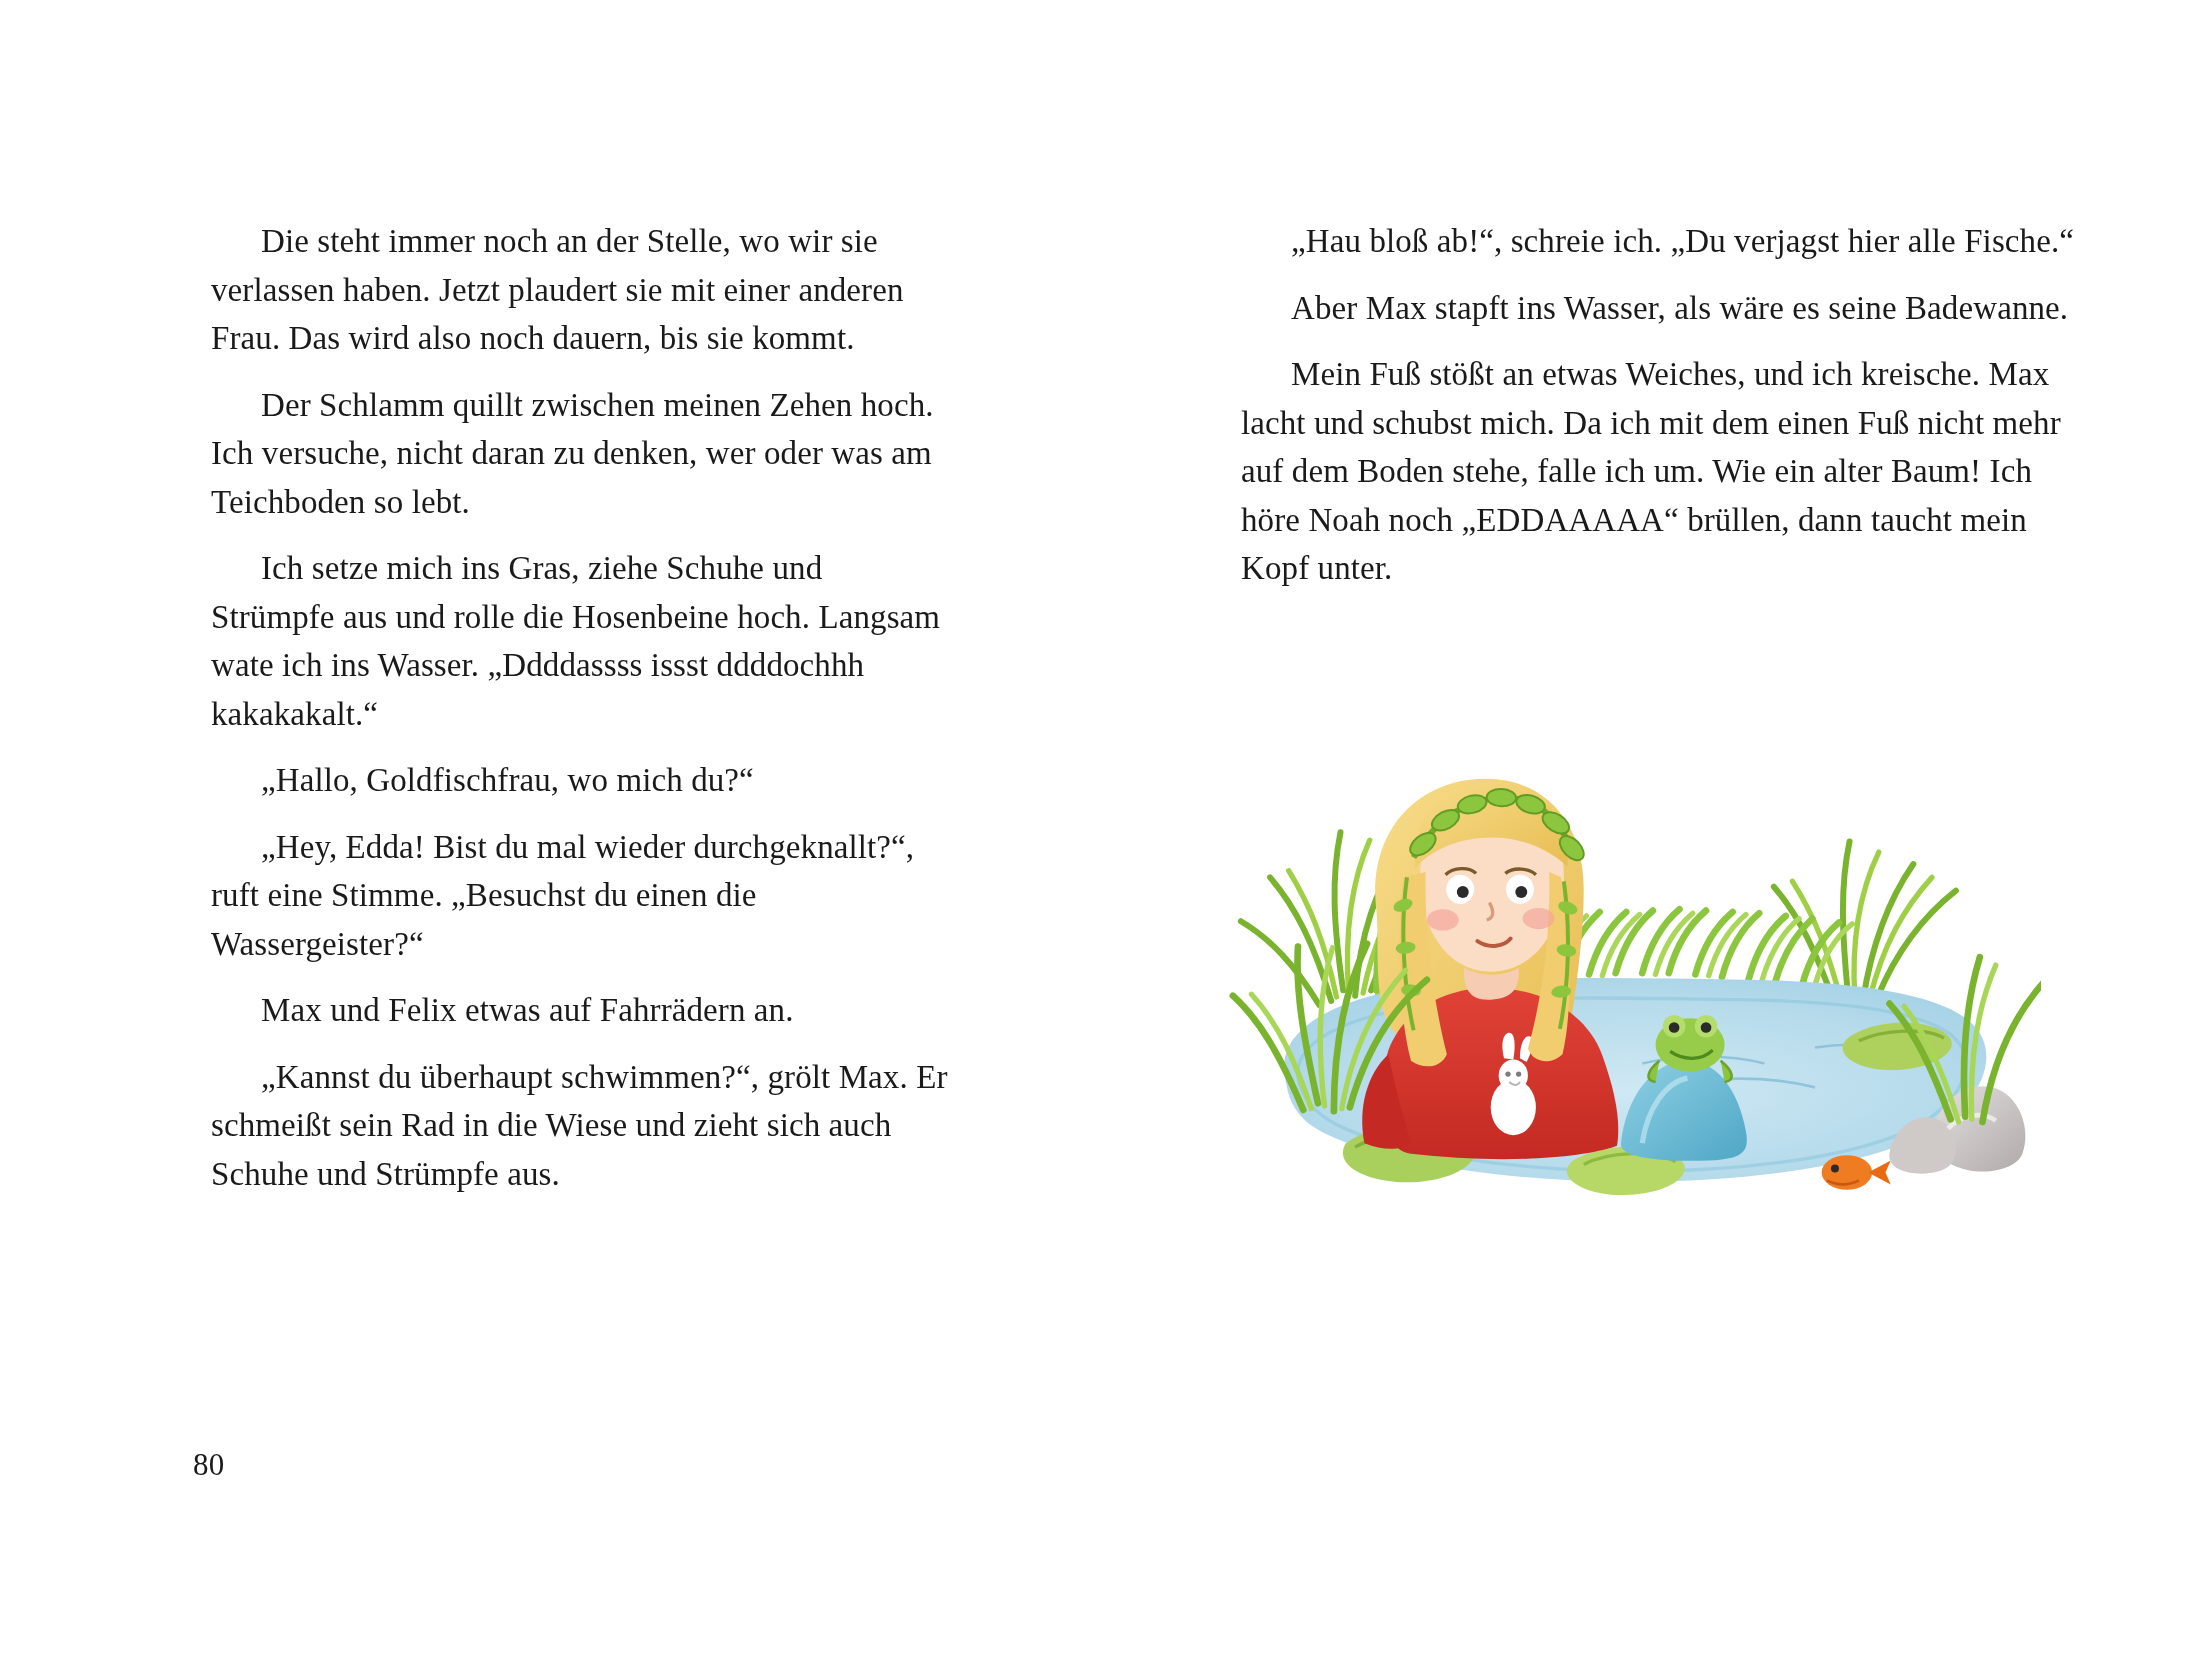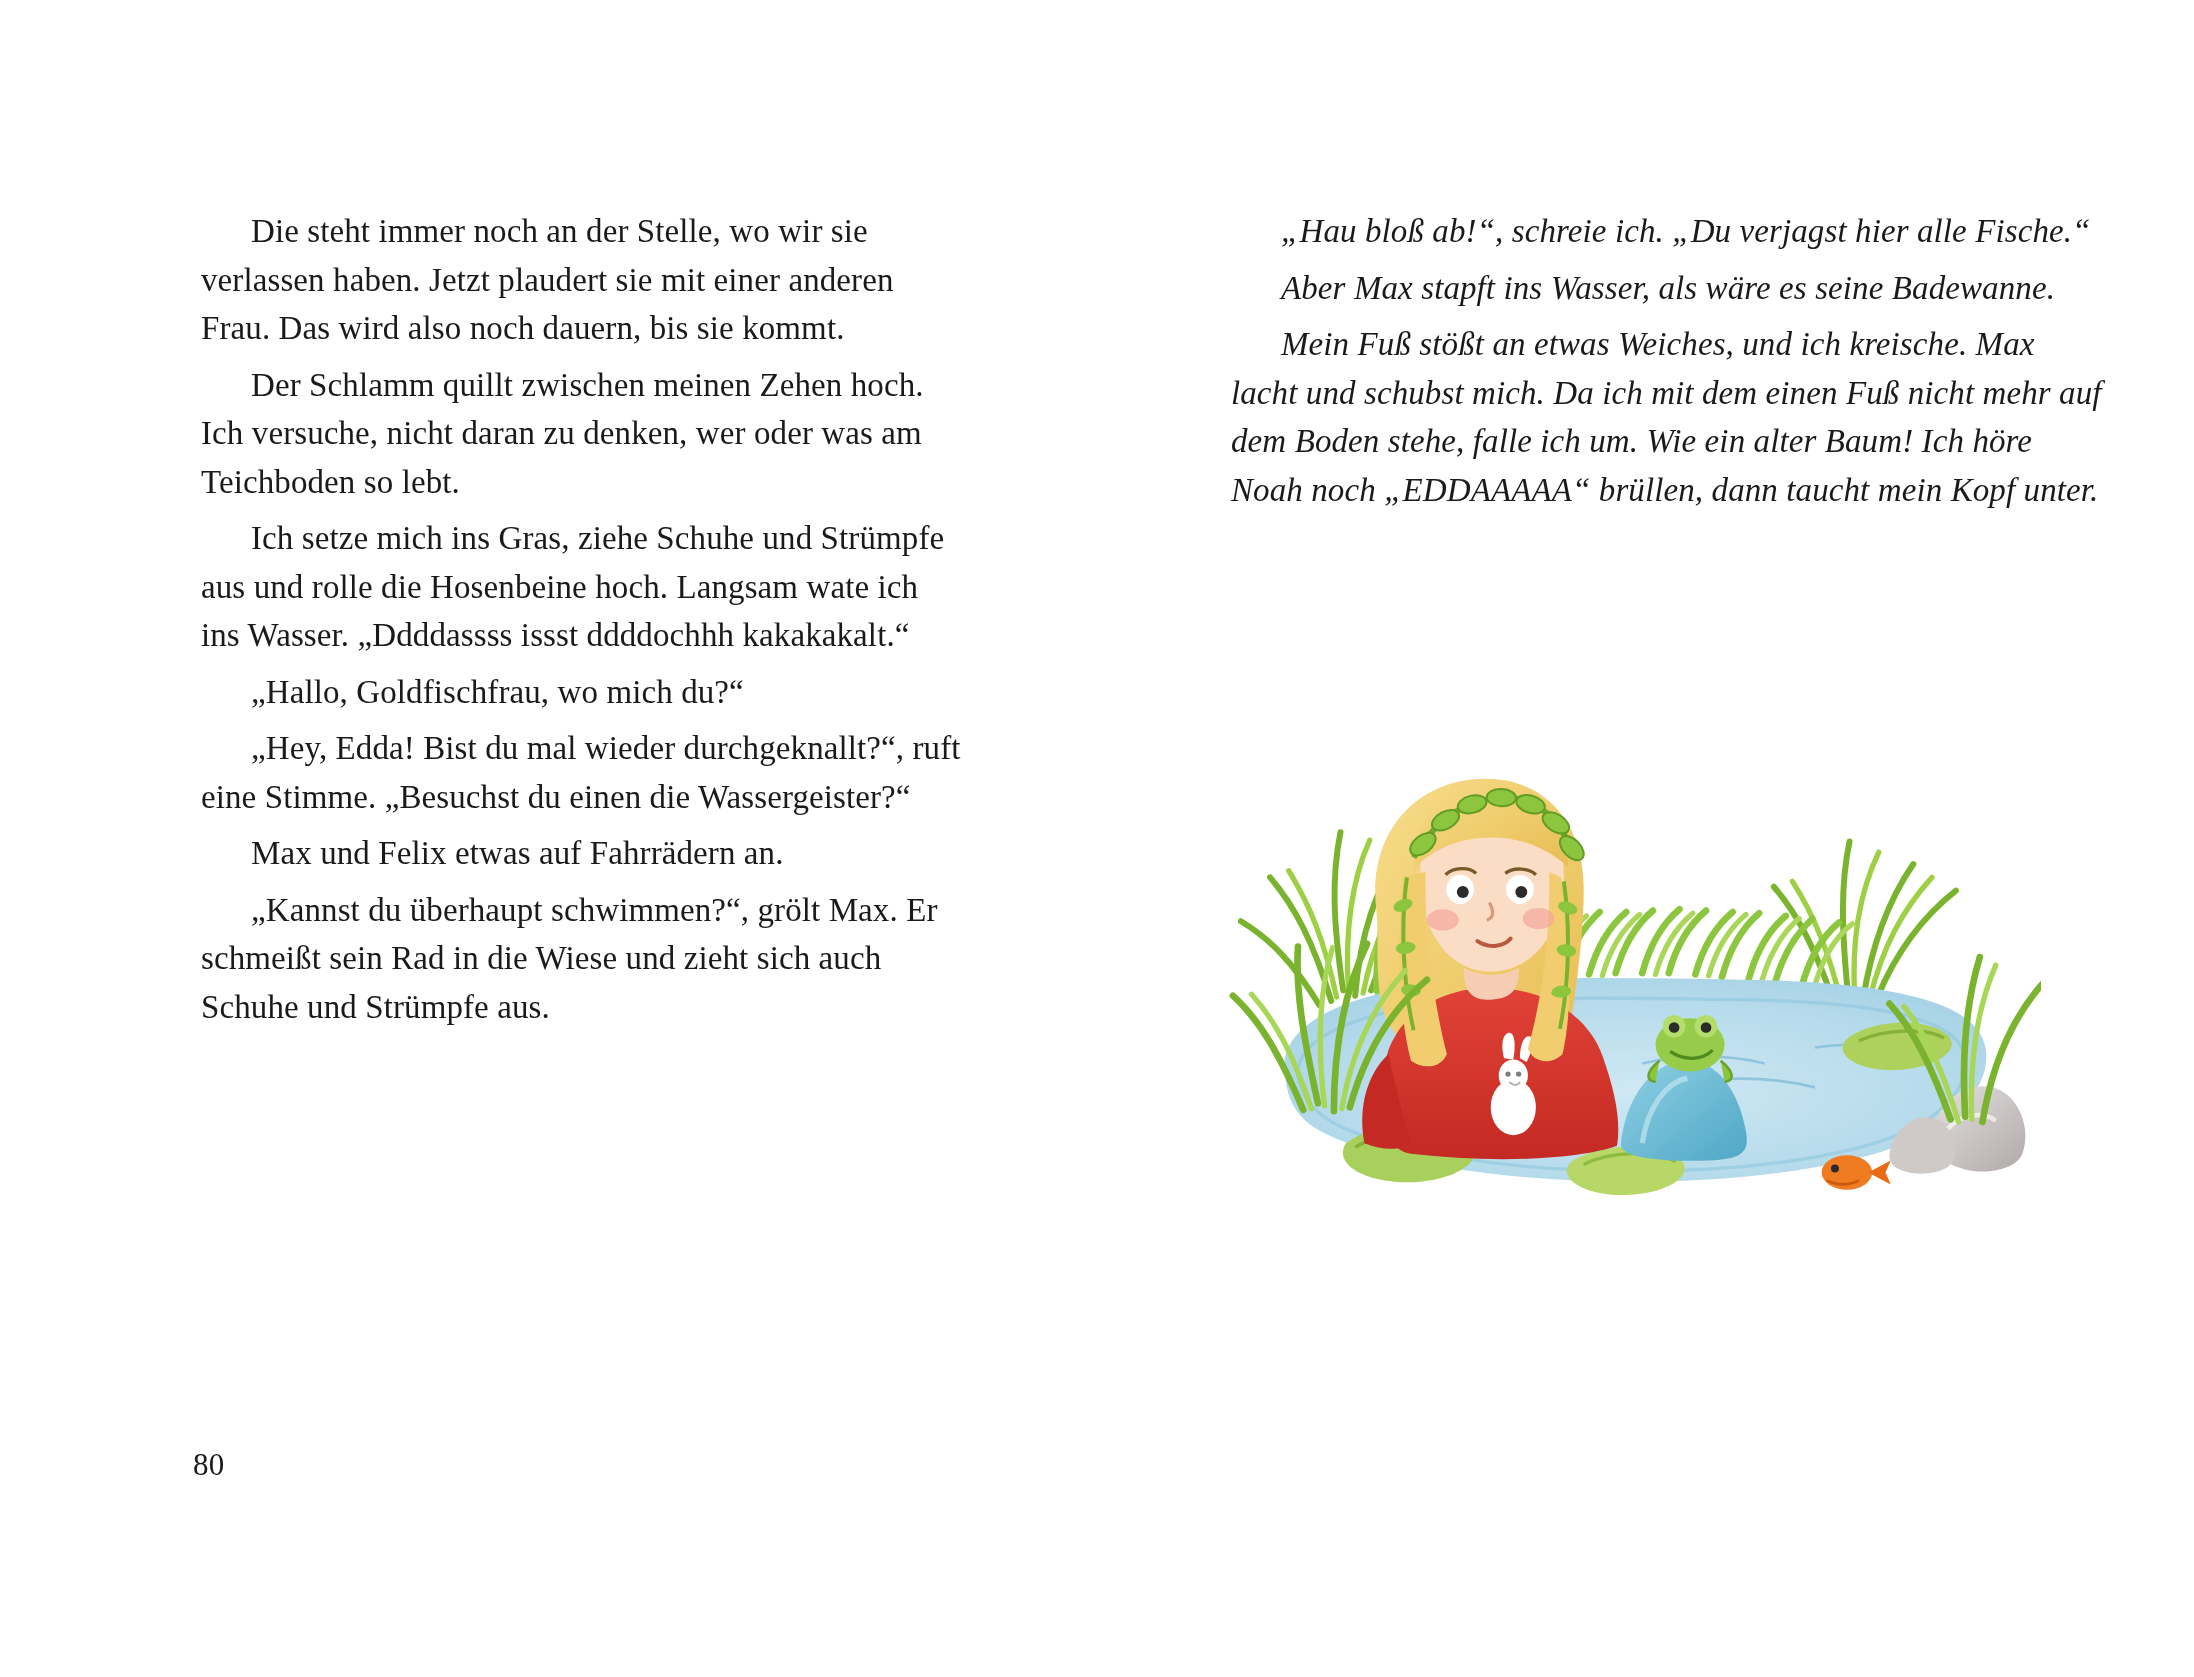--- a/index.html
+++ b/index.html
@@ -26,24 +26,23 @@
     box-sizing: border-box;
     height: 100%;
   }
   .page-left {
     width: 1097px;
     padding: 199px 126px 0 193px;
   }
   .page-right {
     width: 1097px;
     padding: 199px 84px 0 126px;
-    font-style: italic;
   }
   .body-text p {
-    margin: 8px;
+    margin: 18px;
     font-size: 33px;
     line-height: 1.47;
     text-indent: 50px;
     letter-spacing: 0.1px;
   }
   .folio {
     position: absolute;
     left: 193px;
     bottom: 197px;
     font-size: 31px;

